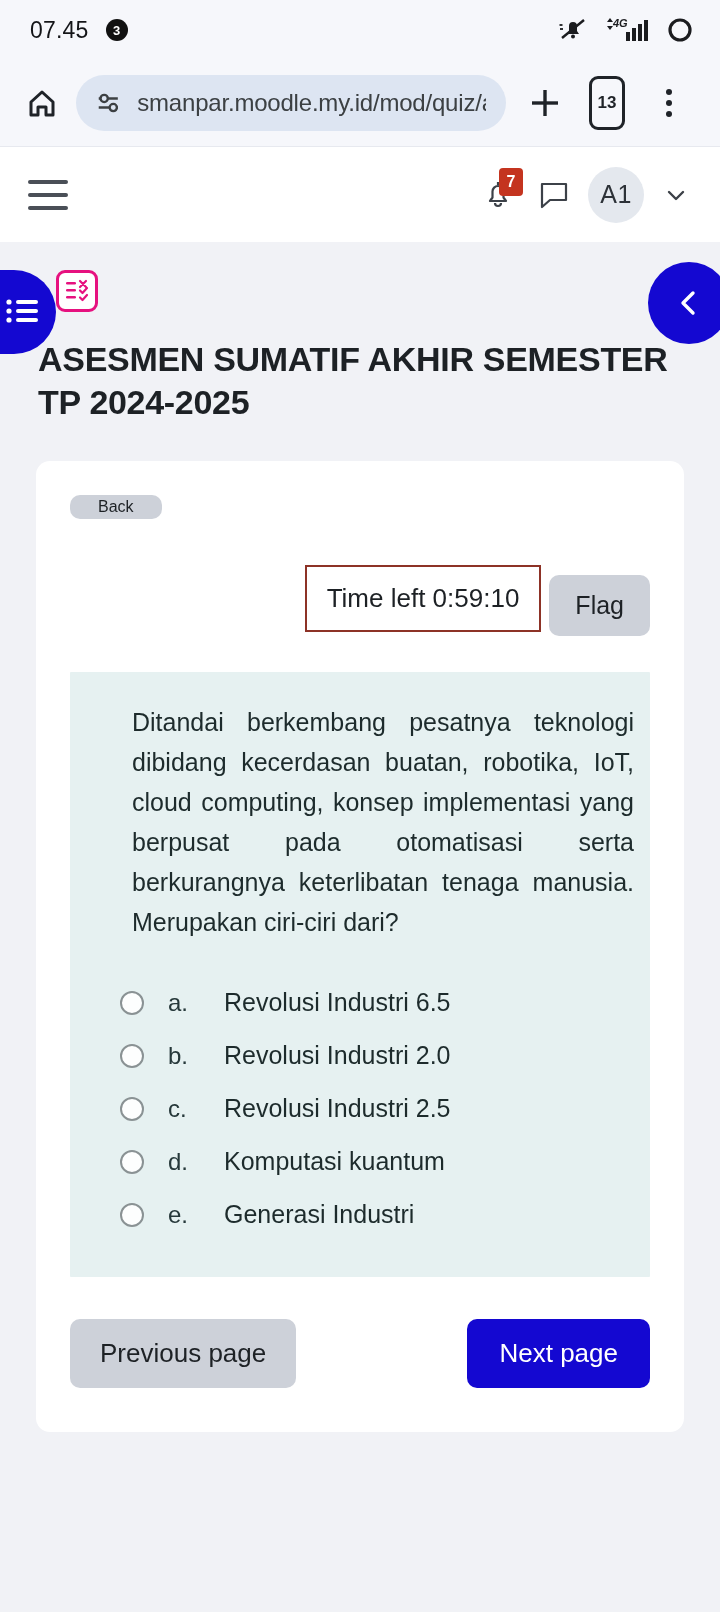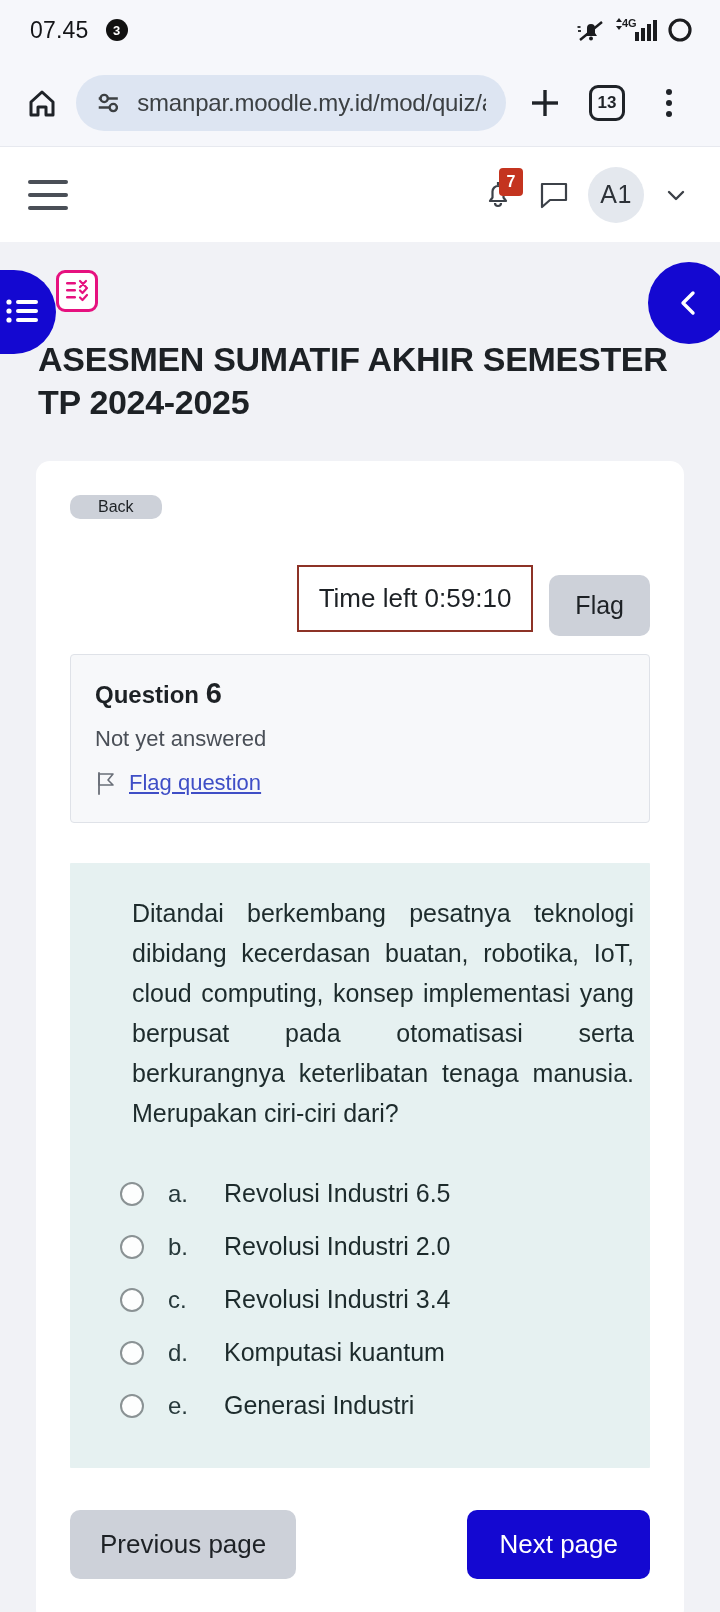--- a/index.html
+++ b/index.html
@@ -21,21 +21,21 @@
     padding: 0 26px 0 30px;
   }
   .status-left { display: flex; align-items: center; gap: 17px; }
   .status-clock { font-size: 23px; color: #141518; letter-spacing: .2px; }
   .notif-dot {
     width: 22px; height: 22px; border-radius: 50%;
     background: #111; color: #fff; font-size: 13px;
     display: flex; align-items: center; justify-content: center;
     font-weight: 600;
   }
-  .status-right { display: flex; align-items: flex-end; gap: 7px; }
+  .status-right { display: flex; align-items: flex-start; gap: 16px; font-style: italic; }
 
   
   .browser-bar {
     height: 86px;
     background: #f6f7fb;
     display: flex;
     align-items: center;
     padding: 0 22px 0 14px;
     gap: 4px;
   }
@@ -63,21 +63,21 @@
     white-space: nowrap;
     overflow: hidden;
     letter-spacing: -0.2px;
   }
   .chrome-icon-btn {
     width: 58px; height: 58px;
     display: flex; align-items: center; justify-content: center;
     flex: 0 0 auto;
   }
   .tab-count {
-    width: 36px; height: 36px;
+    width: 36px; height: 54px;
     border: 3px solid #1f2328;
     border-radius: 9px;
     display: flex; align-items: center; justify-content: center;
     font-size: 17px; font-weight: 600; color: #1f2328;
   }
   .kebab { display: flex; flex-direction: column; gap: 5px; align-items: center; }
   .kebab i { width: 6px; height: 6px; border-radius: 50%; background: #1f2328; display: block; }
 
   
   .moodle-nav {
@@ -170,21 +170,21 @@
     background: #cdd1d9;
     color: #1d2125;
     font-size: 16px;
     padding: 3px 28px;
   }
   .timer-row {
     display: flex;
     justify-content: flex-end;
     align-items: flex-start;
     margin-top: 46px;
-    gap: 8px;
+    gap: 0;
   }
   .timer-box {
     border: 2px solid #8d3226;
     background: #ffffff;
     color: #1d2125;
     font-size: 26px;
     padding: 16px 20px;
     display: flex; align-items: center;
   }
   .hide-btn {
@@ -398,34 +398,20 @@
 
   <div class="quiz-card">
 
     <button class="btn btn-secondary">Back</button>
 
     <div class="timer-row">
       <div class="timer-box">Time left 0:59:10</div>
       <button class="hide-btn">Flag</button>
     </div>
 
-    <div class="qinfo">
-      <div class="qinfo-title">
-        <span>Question</span>
-        <span class="qnum">6</span>
-      </div>
-      <div class="qinfo-state">Not yet answered</div>
-      <div class="qflag">
-        <svg width="22" height="24" viewBox="0 0 22 24">
-          <path d="M4 2 L4 23" stroke="#6a6f78" stroke-width="1.8" stroke-linecap="round"></path>
-          <path d="M4 3 L18 3 L13 9 L18 14 L4 14 Z" fill="none" stroke="#6a6f78" stroke-width="1.6" stroke-linejoin="round"></path>
-        </svg>
-        <a class="qflag-link" href="#">Flag question</a>
-      </div>
-    </div>
 
     <div class="qtext-box">
       <div class="qtext">
         <span>Ditandai berkembang pesatnya teknologi dibidang kecerdasan buatan, robotika, IoT, cloud computing, konsep implementasi yang berpusat pada otomatisasi serta berkurangnya keterlibatan tenaga manusia.</span>
         <span class="last-line">Merupakan ciri-ciri dari?</span>
       </div>
 
       <div class="answers">
         <div class="answer-row">
           <span class="radio"></span>
@@ -433,21 +419,21 @@
           <span class="answer-text">Revolusi Industri 6.5</span>
         </div>
         <div class="answer-row">
           <span class="radio"></span>
           <span class="answer-letter">b.</span>
           <span class="answer-text">Revolusi Industri 2.0</span>
         </div>
         <div class="answer-row">
           <span class="radio"></span>
           <span class="answer-letter">c.</span>
-          <span class="answer-text">Revolusi Industri 3.4</span>
+          <span class="answer-text">Revolusi Industri 2.5</span>
         </div>
         <div class="answer-row">
           <span class="radio"></span>
           <span class="answer-letter">d.</span>
           <span class="answer-text">Komputasi kuantum</span>
         </div>
         <div class="answer-row">
           <span class="radio"></span>
           <span class="answer-letter">e.</span>
           <span class="answer-text">Generasi Industri</span>

